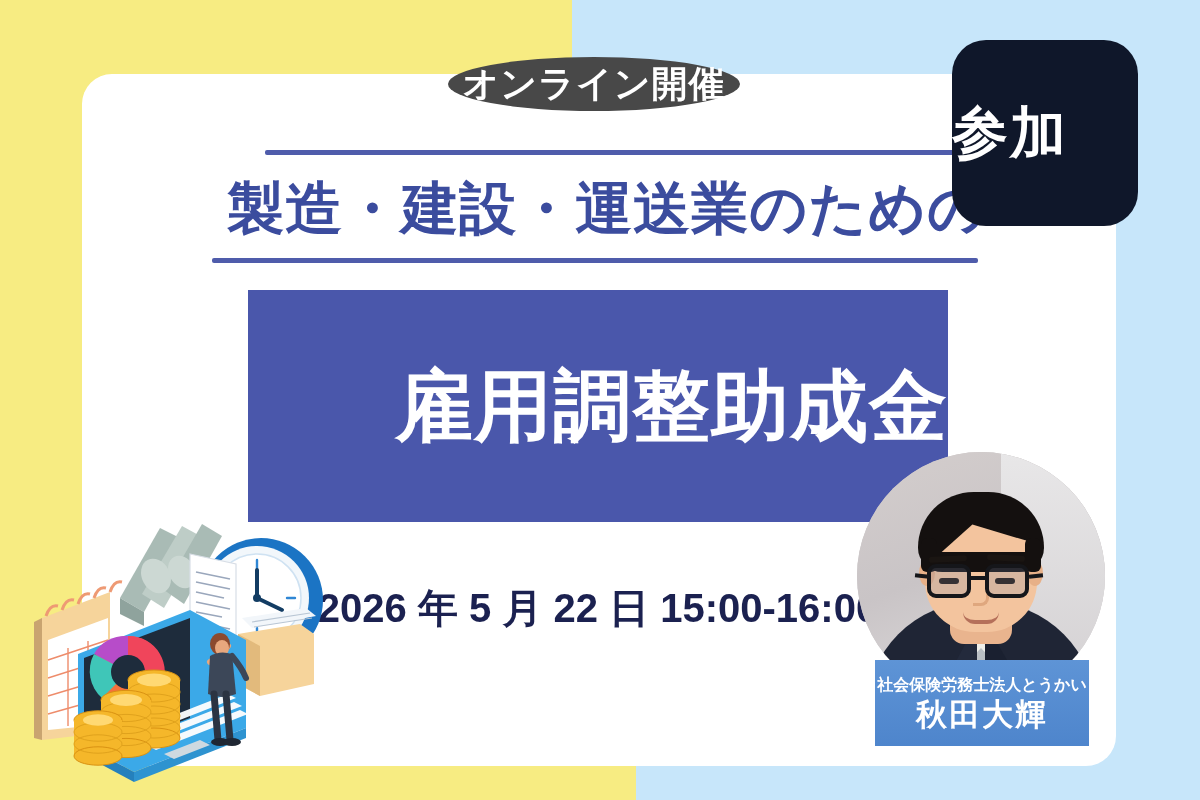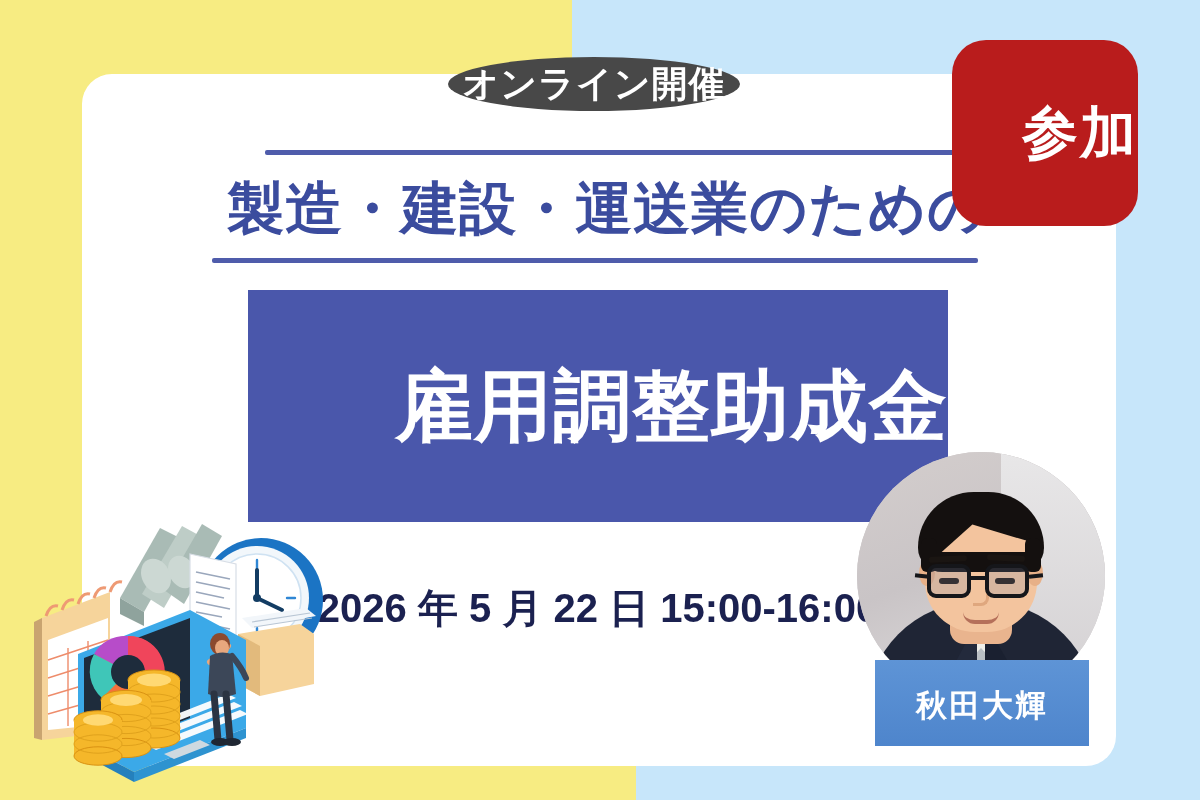--- a/index.html
+++ b/index.html
@@ -50,24 +50,24 @@
     font-weight:bold;
     letter-spacing:1px;
     white-space:nowrap;
   }
 
   
   .free-badge {
     position:absolute;
     left:952px; top:40px;
     width:186px; height:186px;
-    background:#b91c1c;
+    background:#0f172a;
     border-radius:34px;
     display:flex; flex-direction:column;
-    align-items:flex-end; justify-content:center;
+    align-items:flex-start; justify-content:center;
     z-index:25;
     gap:2px;
   }
   .free-badge span {
     color:#FFFFFF;
     font-size:56px;
     font-weight:bold;
     line-height:1.02;
     letter-spacing:2px;
     white-space:nowrap;
@@ -324,20 +324,21 @@
     <div class="ph-glasses">
       <div class="gl-lens l"></div>
       <div class="gl-lens r"></div>
       <div class="gl-bridge"></div>
       <div class="gl-temple-l"></div>
       <div class="gl-temple-r"></div>
     </div>
   </div>
 
   <div class="nameplate">
+    <div class="org">社会保険労務士法人とうかい</div>
     <div class="name">秋田大輝</div>
   </div>
 
   <svg class="illustration" viewBox="0 0 312 286" xmlns="http://www.w3.org/2000/svg">
 
     <g>
       <polygon points="96,84 136,14 160,26 120,98" fill="#A9BBB5"></polygon>
       <polygon points="96,84 120,98 120,112 96,100" fill="#8FA39D"></polygon>
       <polygon points="118,80 158,12 180,24 140,94" fill="#BECDC7"></polygon>
       <polygon points="140,76 178,10 198,22 160,90" fill="#A9BBB5"></polygon>

